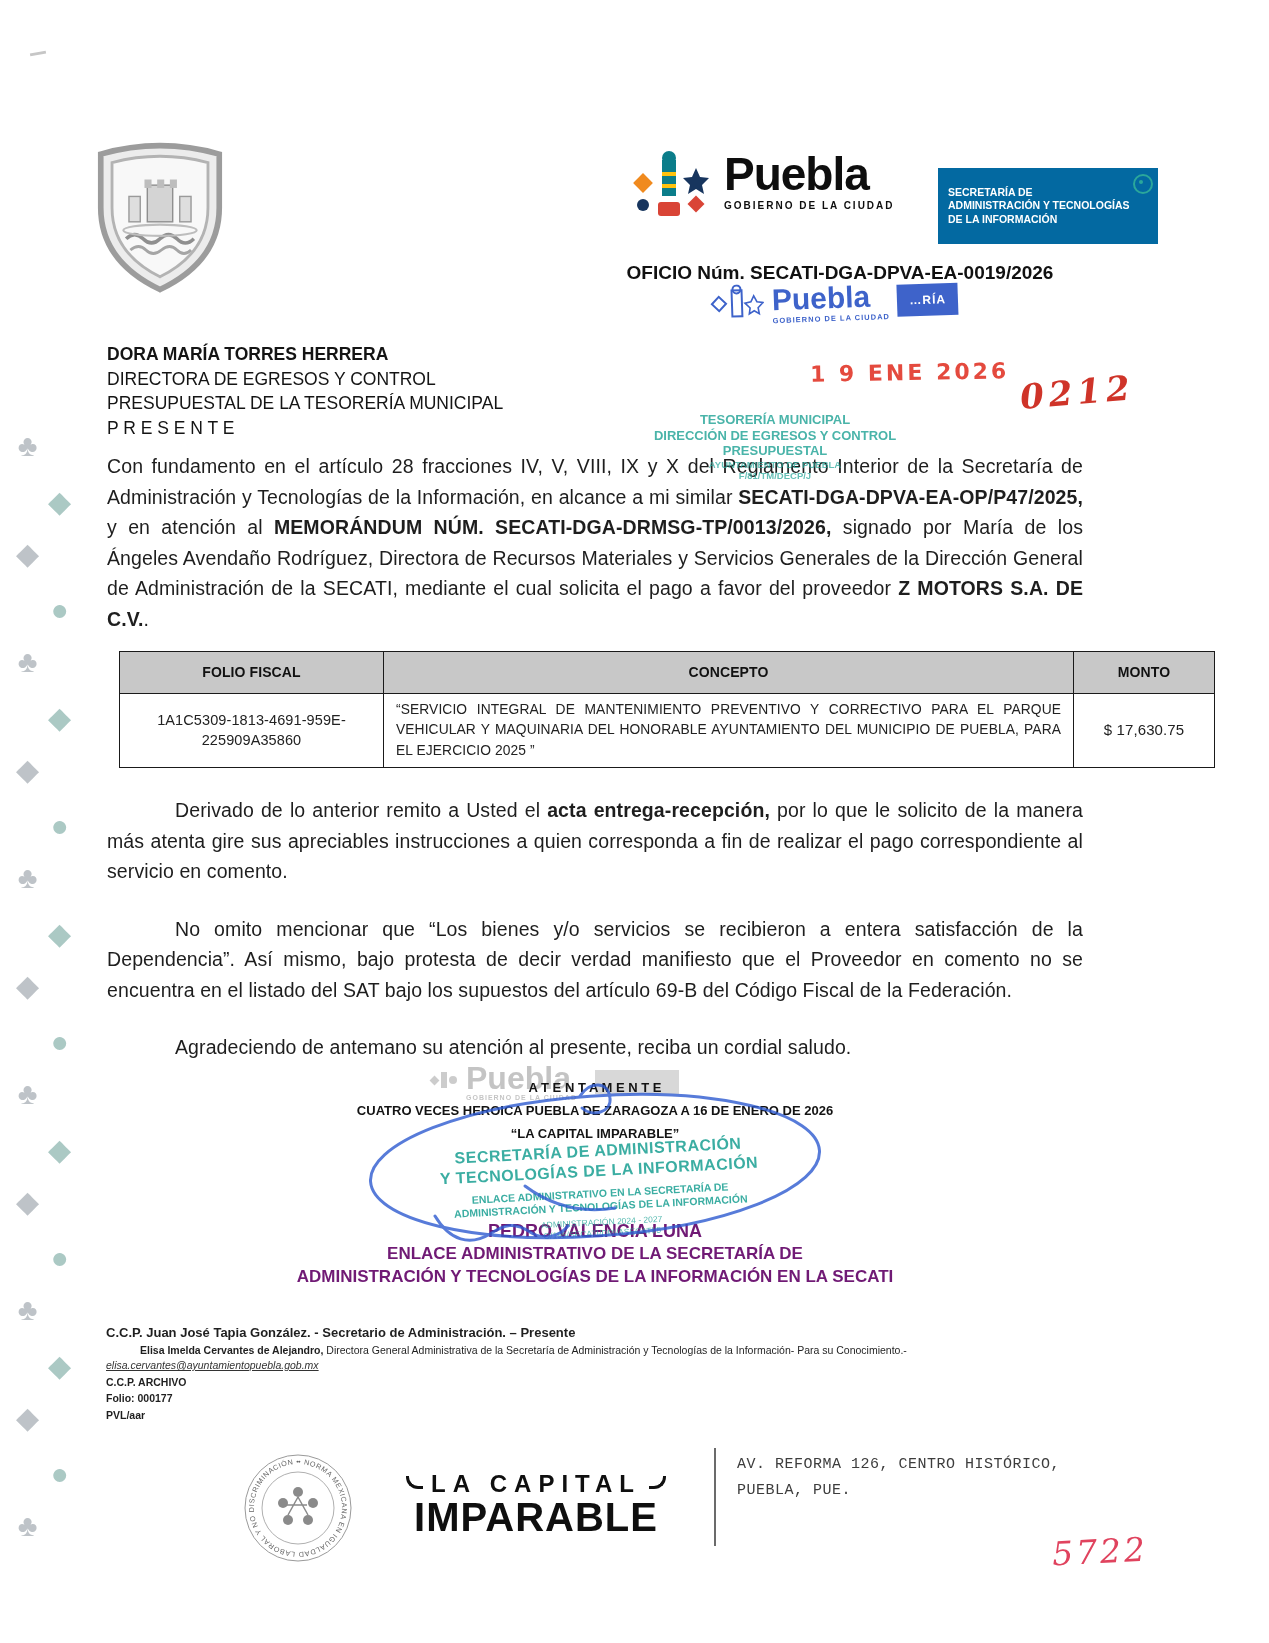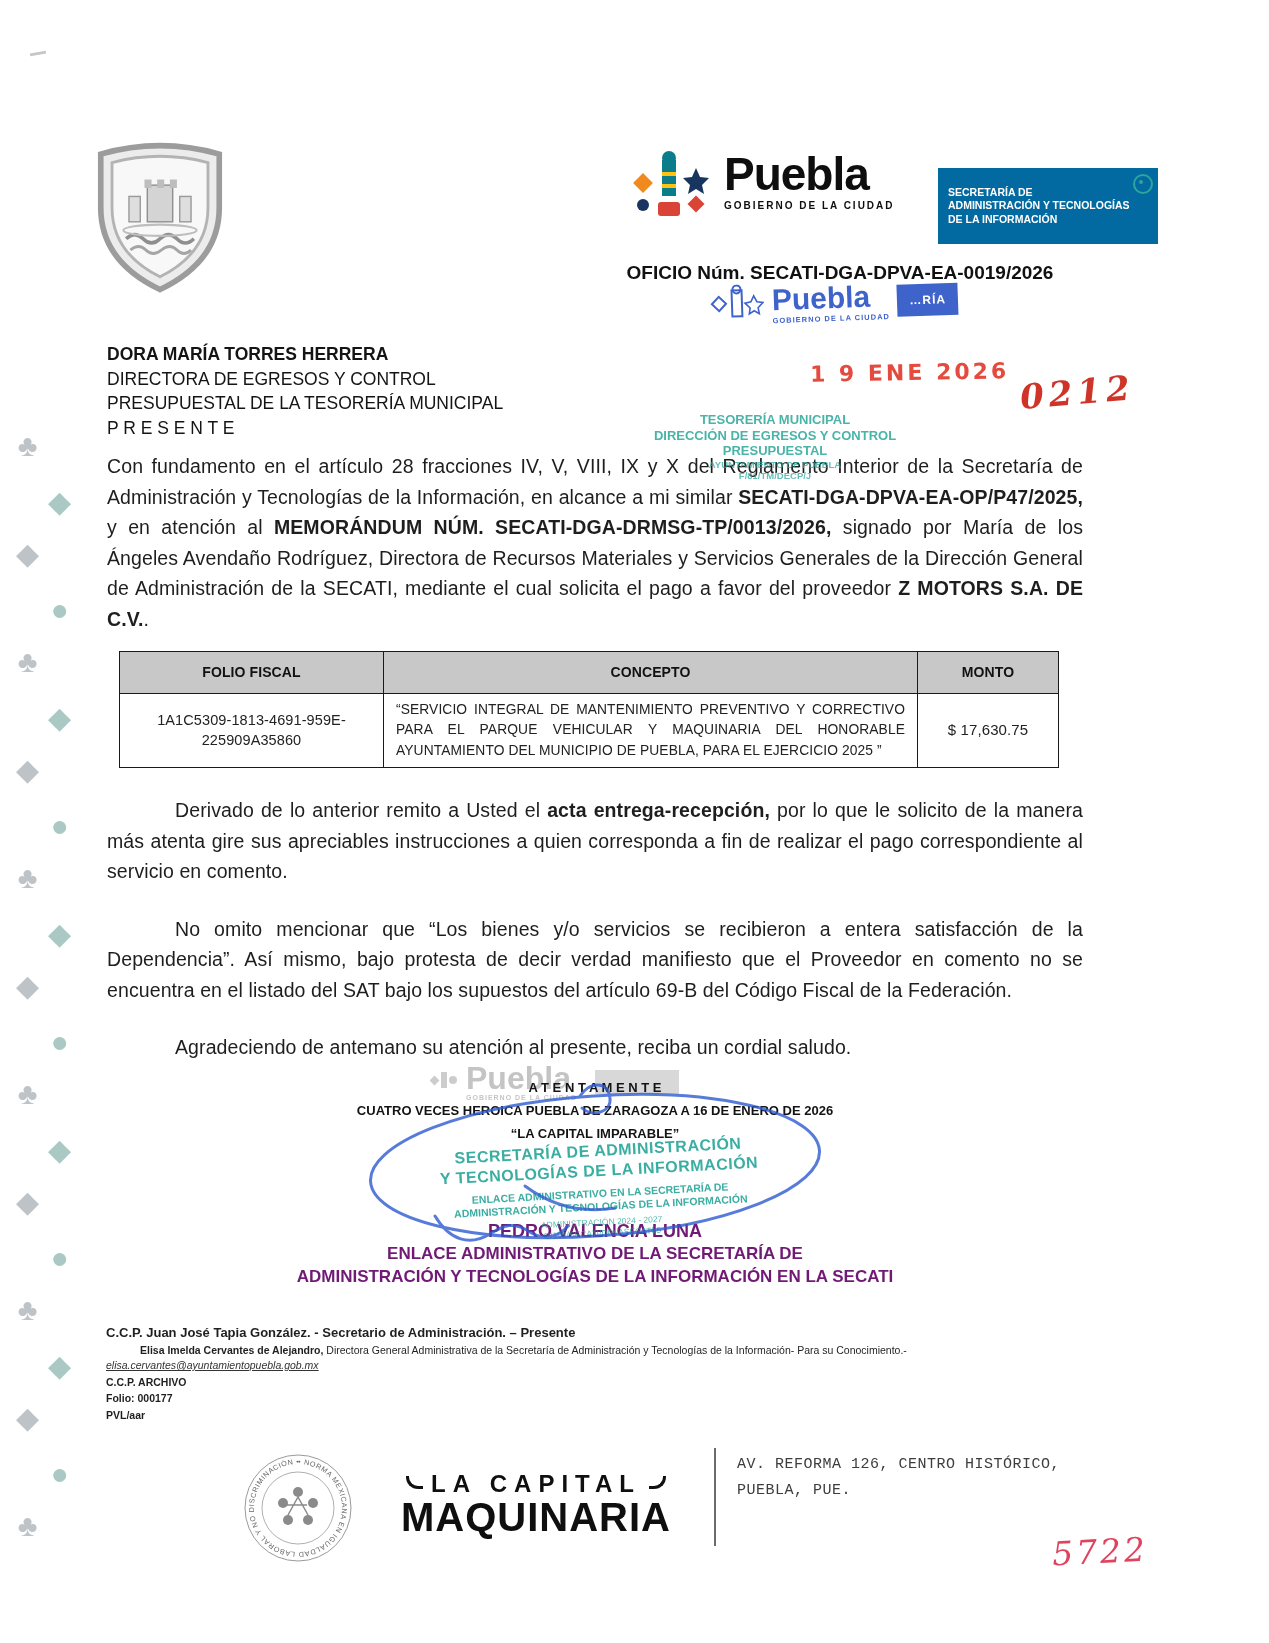--- a/index.html
+++ b/index.html
@@ -50,21 +50,21 @@
   .recipient{position:absolute;left:107px;top:342px;font-size:17.5px;line-height:24.5px;color:#141414;}
   .recipient .r-name{font-weight:700;}
 
   
   .body-flow{position:absolute;left:107px;top:451px;width:976px;font-size:19.5px;line-height:30.5px;
              text-align:justify;color:#1e1e1e;letter-spacing:.1px;z-index:2;}
   .body-flow p{margin:0;}
   .body-flow p.sp{margin-top:27px;text-indent:68px;}
   .body-flow b{font-weight:700;}
 
-  table.folio-table{border-collapse:collapse;margin:17px 40px 0 12px;width:940px;}
+  table.folio-table{border-collapse:collapse;margin:17px 40px 0 12px;width:1096px;}
   .folio-table th{background:#c8c8c8;border:1.5px solid #1a1a1a;font-size:14px;font-weight:700;
                   padding:5px 6px;text-align:center;color:#111;}
   .folio-table td{border:1.5px solid #1a1a1a;vertical-align:middle;color:#222;}
   .folio-table .c-folio{width:235px;font-size:14.5px;text-align:center;line-height:20px;padding:6px 14px;}
   .folio-table .c-concepto{font-size:13.8px;text-align:justify;line-height:20.5px;padding:6px 12px;}
   .folio-table .c-monto{width:138px;font-size:15px;text-align:center;}
 
   
   .closing{position:absolute;left:107px;top:1076px;width:976px;text-align:center;font-weight:700;
            font-size:13px;line-height:23px;color:#131313;z-index:2;}
@@ -286,21 +286,21 @@
           <circle cx="66" cy="68" r="5"></circle>
       </g>
       <g stroke="#8a8a8a" stroke-width="1.5" fill="none">
         <path d="M56 45 L46 63 M56 45 L66 63 M45 53 L65 53"></path>
       </g>
     </svg>
   </div>
 
   <div class="capital-logo">
     <div class="cap1"><span class="curl"></span><span>LA CAPITAL</span><span class="curl r"></span></div>
-    <div class="cap2">MAQUINARIA</div>
+    <div class="cap2">IMPARABLE</div>
   </div>
 
   <div class="divider"></div>
 
   <div class="address">
     <div>AV. REFORMA 126, CENTRO HISTÓRICO,</div>
     <div>PUEBLA, PUE.</div>
   </div>
 
   <div class="handwritten-code">5722</div>

